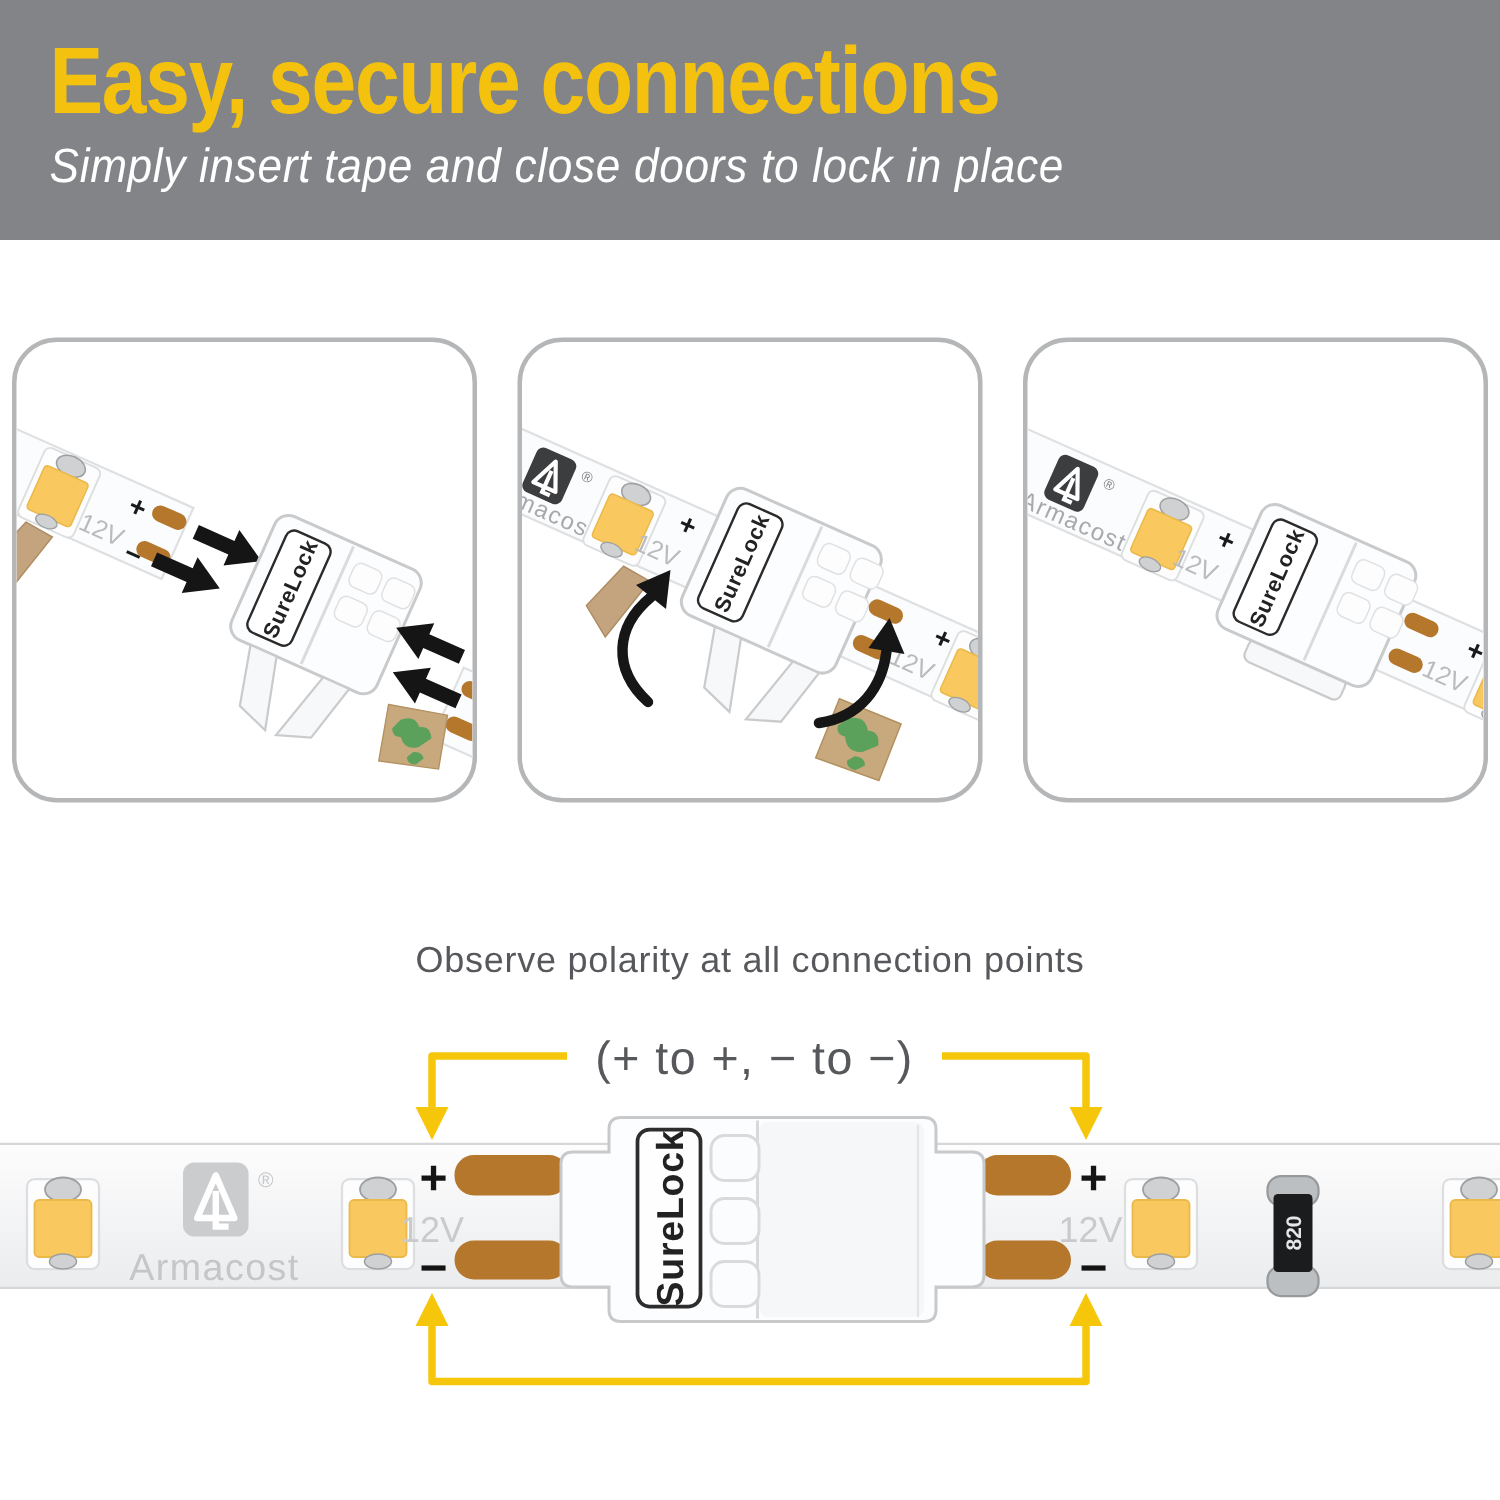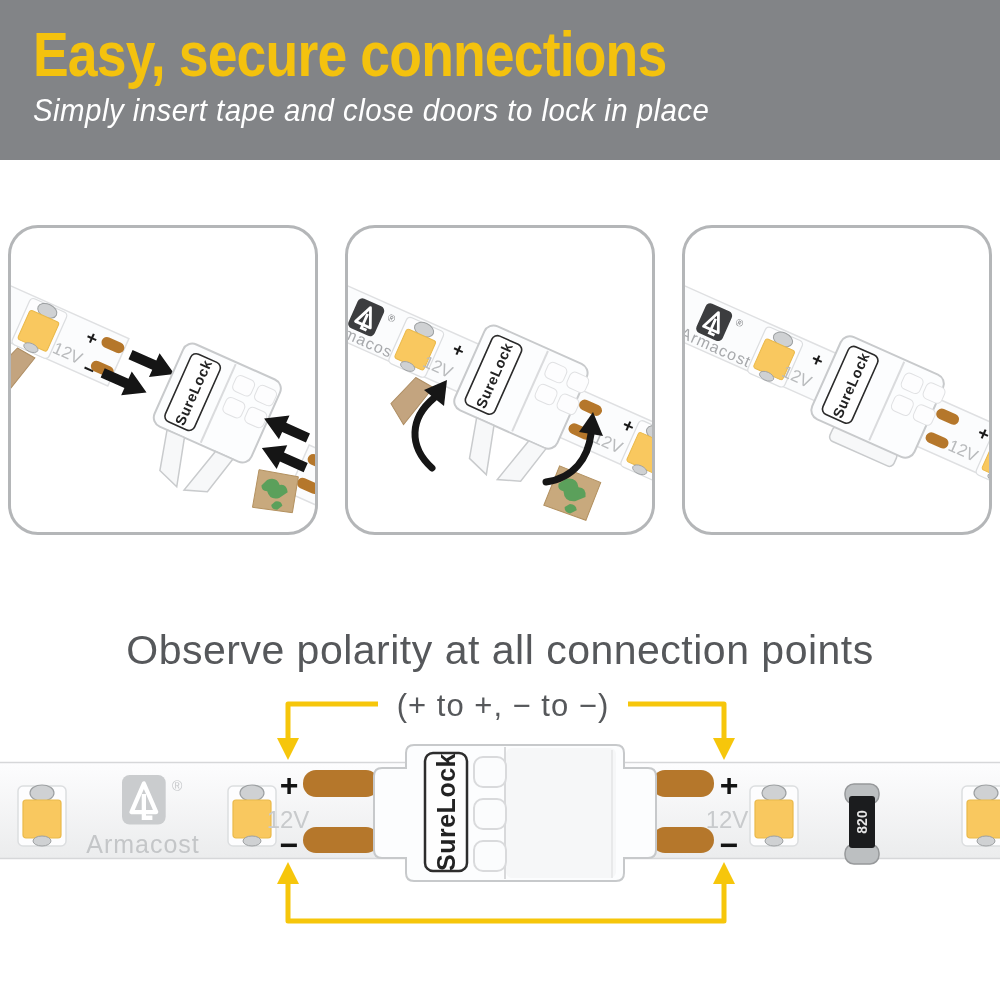--- a/index.html
+++ b/index.html
@@ -13,21 +13,21 @@
   .hdr p{position:absolute;left:33px;top:92px;margin:0;font-size:32px;font-style:italic;
          font-weight:400;color:#ffffff;letter-spacing:.5px;transform:scaleX(.92);
          transform-origin:left top;white-space:nowrap;}
   
   .panel{position:absolute;top:225px;width:304px;height:304px;border:3px solid #b4b6b8;
          border-radius:30px;background:#fff;overflow:hidden;}
   .panel.p1{left:8px}.panel.p2{left:345px}.panel.p3{left:682px}
   .panel svg{display:block;width:304px;height:304px;}
   
   .pol-head{position:absolute;left:0;top:627px;width:1000px;text-align:center;
-            font-size:41px;color:#56585b;letter-spacing:.5px;}
+            font-size:24px;color:#56585b;letter-spacing:.5px;}
   .diagram{position:absolute;left:0;top:680px;width:1000px;height:265px;}
   .defs-holder{position:absolute;width:0;height:0;overflow:hidden;}
   text{font-family:"Liberation Sans",sans-serif;}
 </style>
 </head>
 <body>
 
 <div class="page">
 
   <svg class="defs-holder" aria-hidden="true">

